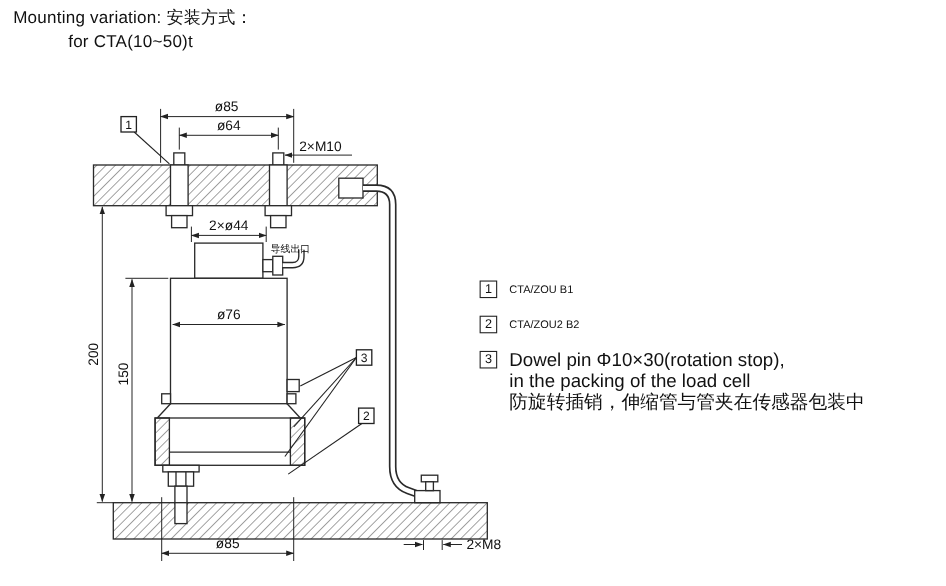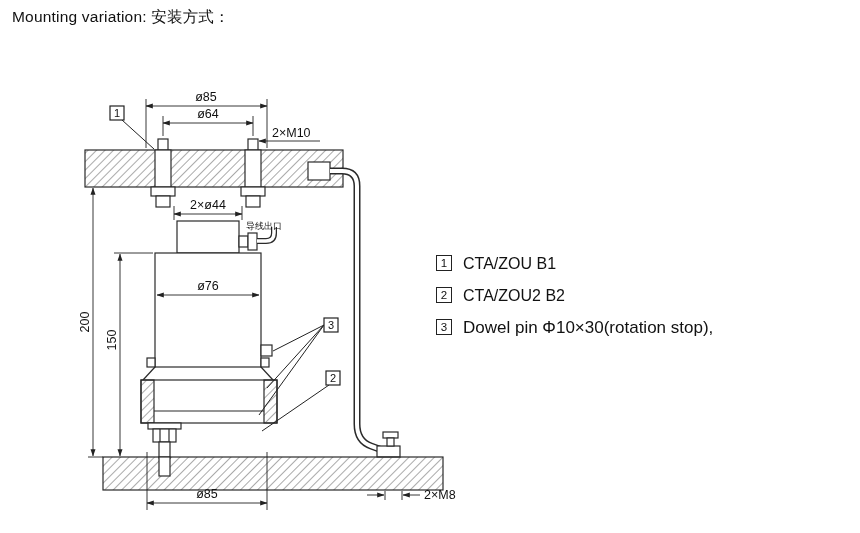--- a/index.html
+++ b/index.html
@@ -14,30 +14,31 @@
   svg text { font-family:"Liberation Sans", sans-serif; fill:#111; }
   .dimtxt { font-size:12.5px; }
   .callnum { font-size:11px; }
   .smalltxt { font-size:9px; }
 
   .legend { position:absolute; left:436px; top:254px; width:410px; }
   .legend-row { display:flex; align-items:flex-start; margin-bottom:13px; }
   .legend-box { width:16px; height:16px; border:1.5px solid #222; font-size:11.5px;
                 display:flex; align-items:center; justify-content:center;
                 margin-right:11px; flex-shrink:0; margin-top:1px; }
-  .legend-label { font-size:16px; line-height:19px; }
+  .legend-label { font-size:10px; line-height:19px; }
   .legend-lines div { font-size:17px; line-height:19px; }
 </style>
 </head>
 <body>
 
 <div class="page">
 
   <div class="title">
     <div>Mounting variation: 安装方式：</div>
+    <div class="t2">for CTA(10~50)t</div>
   </div>
 
   <svg class="drawing" width="860" height="533" viewBox="0 0 860 533">
     <defs>
       <pattern id="hatch" width="6" height="6" patternUnits="userSpaceOnUse" patternTransform="rotate(45)">
         <line x1="0" y1="0" x2="0" y2="6" stroke="#555" stroke-width="1"></line>
       </pattern>
       <marker id="arr" viewBox="0 0 10 10" refX="9.5" refY="5" markerWidth="8" markerHeight="8" orient="auto-start-reverse">
         <path d="M0,1.5 L10,5 L0,8.5 z" fill="#222"></path>
       </marker>
@@ -184,17 +185,19 @@
       <div class="legend-label">CTA/ZOU B1</div>
     </div>
     <div class="legend-row">
       <div class="legend-box">2</div>
       <div class="legend-label">CTA/ZOU2 B2</div>
     </div>
     <div class="legend-row">
       <div class="legend-box">3</div>
       <div class="legend-lines">
         <div>Dowel pin Φ10×30(rotation stop),</div>
+        <div>in the packing of the load cell</div>
+        <div>防旋转插销，伸缩管与管夹在传感器包装中</div>
       </div>
     </div>
   </div>
 
 </div>
 
 </body></html>

